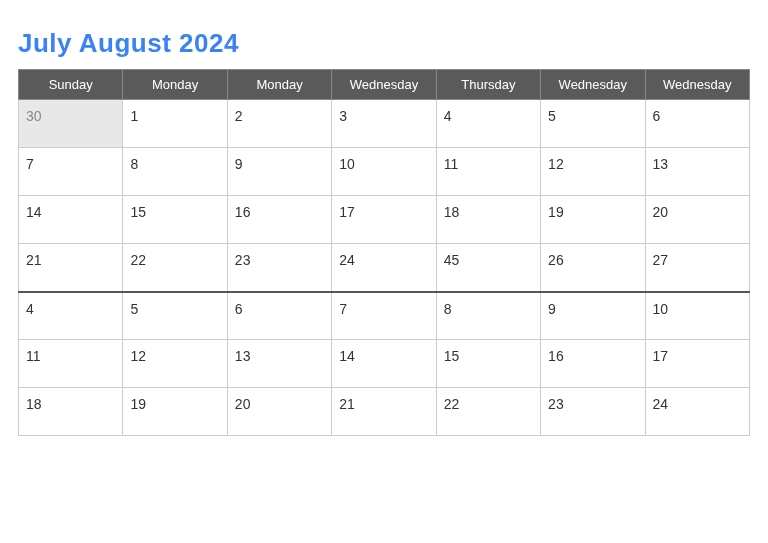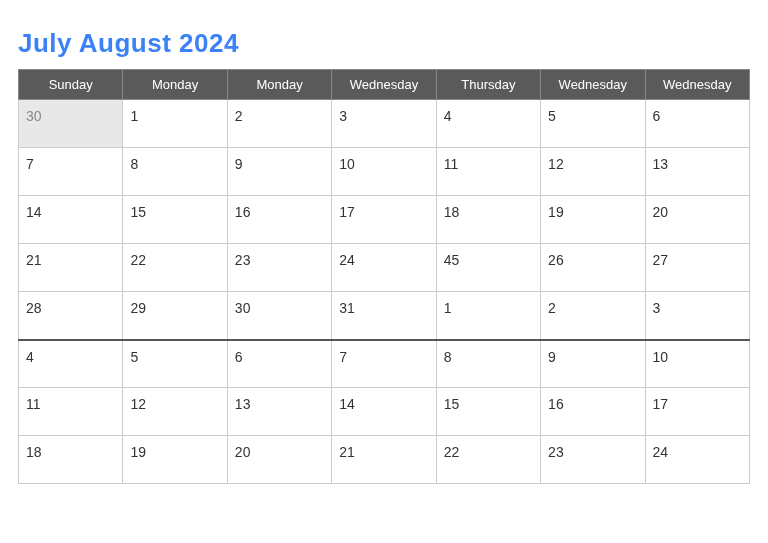--- a/index.html
+++ b/index.html
@@ -96,29 +96,20 @@
       </tr>
       <tr>
         <td>21</td>
         <td>22</td>
         <td>23</td>
         <td>24</td>
         <td>45</td>
         <td>26</td>
         <td>27</td>
       </tr>
-      <tr>
-        <td>28</td>
-        <td>29</td>
-        <td>30</td>
-        <td>31</td>
-        <td>1</td>
-        <td>2</td>
-        <td>3</td>
-      </tr>
       <tr class="month-divider">
         <td>4</td>
         <td>5</td>
         <td>6</td>
         <td>7</td>
         <td>8</td>
         <td>9</td>
         <td>10</td>
       </tr>
       <tr>

